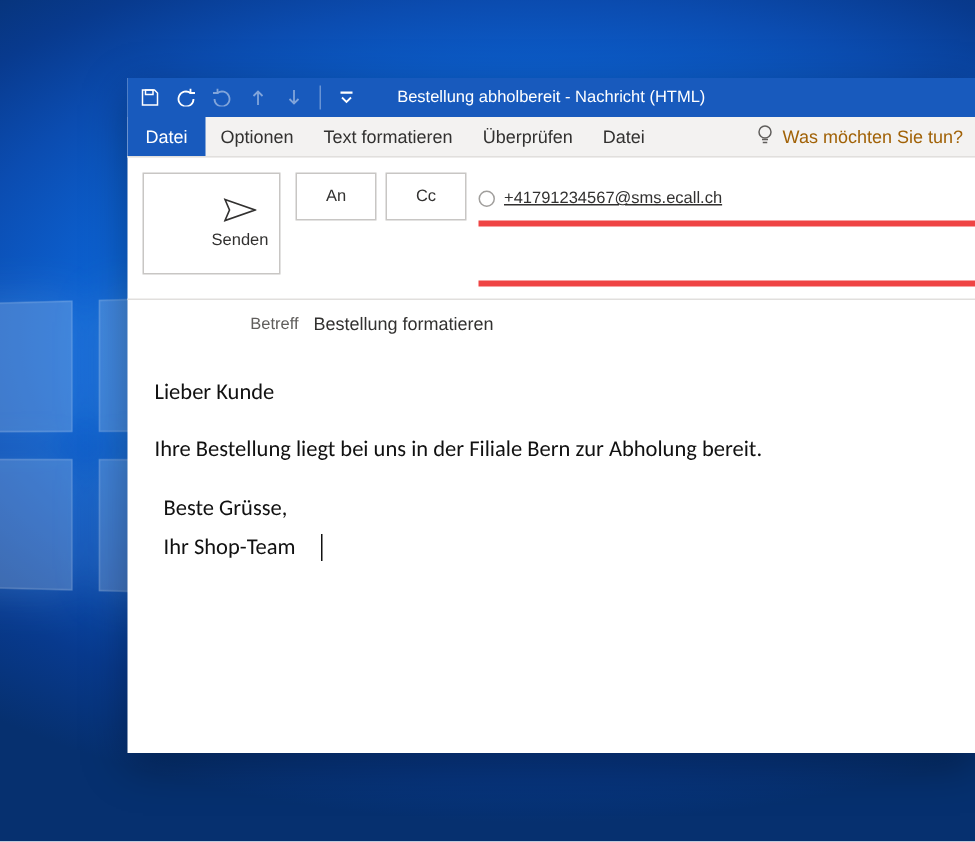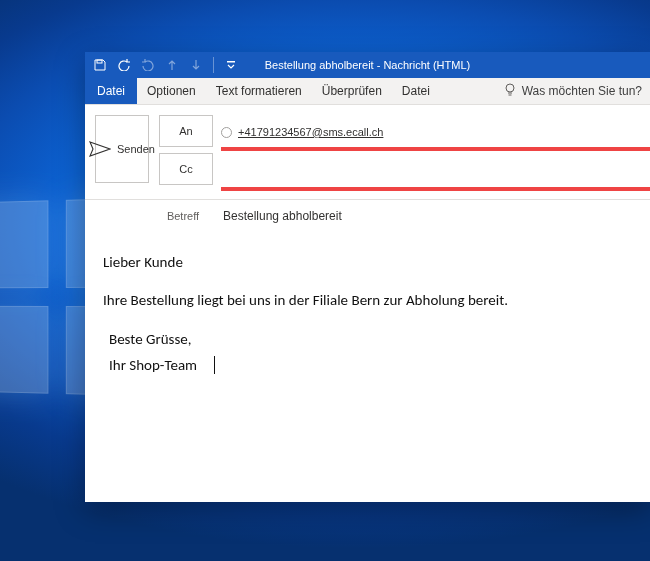--- a/index.html
+++ b/index.html
@@ -109,46 +109,47 @@
     background: #185abd;
     color: #ffffff;
     padding: 0 12px;
   }
   .ribbon-spacer { flex: 1; }
   .tell-me {
     display: flex;
     align-items: center;
     gap: 6px;
     padding-right: 8px;
-    color: #404040;
+    color: #a16207;
   }
   
   .header-area {
     padding: 10px 0 8px 10px;
     border-bottom: 1px solid #e1dfdd;
     display: flex;
     gap: 8px;
   }
   .send-btn {
     width: 52px;
     height: 66px;
     border: 1px solid #c8c6c4;
     display: flex;
-    flex-direction: row;
+    flex-direction: column;
     align-items: center;
     justify-content: center;
     gap: 6px;
     cursor: pointer;
     margin-right: 2px;
+    padding-left: 38px;
   }
   .send-btn svg { display:block; }
   .send-btn span { font-size: 11px; color:#323130; }
   .hdr-mid {
     display: flex;
-    flex-direction: column;
+    flex-direction: row;
     gap: 6px;
   }
   .hdr-btn {
     width: 52px;
     height: 30px;
     border: 1px solid #c8c6c4;
     display: flex;
     align-items: center;
     justify-content: center;
     font-size: 11px;
@@ -176,21 +177,20 @@
     border: 1px solid #a19f9d;
     border-radius: 50%;
   }
   .recipient {
     text-decoration: underline;
     color: #323130;
   }
   .subject-row {
     display: flex;
     align-items: center;
-    gap: 14px;
     height: 24px;
     padding-top: 4px;
   }
   .subject-label {
     width: 52px;
     font-size: 11px;
     color: #605e5c;
     text-align: center;
   }
   .subject-text {
@@ -305,21 +305,21 @@
         <div class="field-row">
           <span class="field-radio"></span>
           <span class="recipient">+41791234567@sms.ecall.ch</span>
         </div>
         <div class="field-row"></div>
       </div>
     </div>
 
     <div class="subject-row" style="padding-left:72px;">
       <div class="subject-label">Betreff</div>
-      <div class="subject-text">Bestellung abholbereit</div>
+      <div class="subject-text">Bestellung formatieren</div>
     </div>
 
     <div class="body-area">
       <p>Lieber Kunde</p>
       <p>Ihre Bestellung liegt bei uns in der Filiale Bern zur Abholung bereit.</p>
       <p class="tight">Beste Grüsse,</p>
       <p class="tight"><span class="caret">Ihr Shop-Team</span></p>
     </div>
 
   </div>

